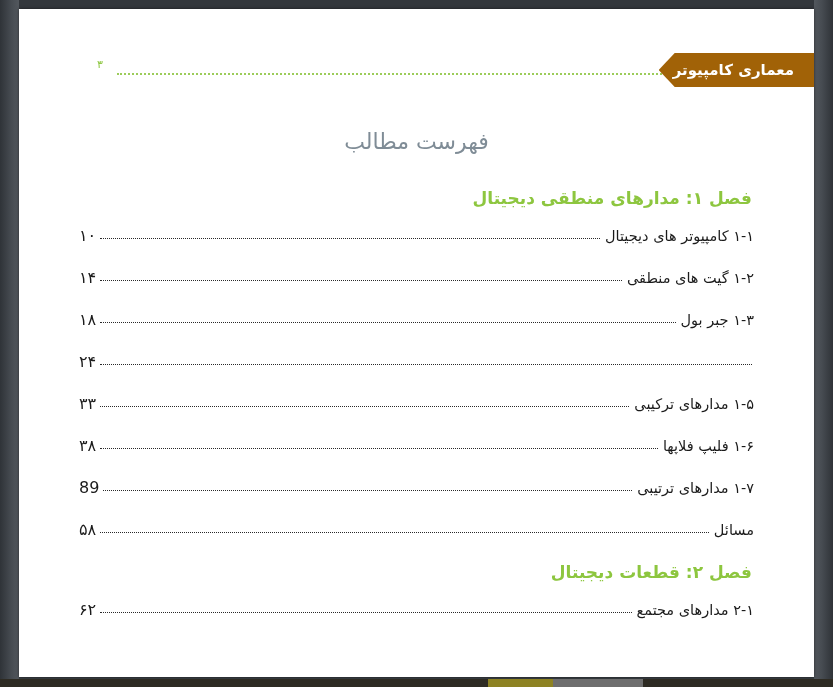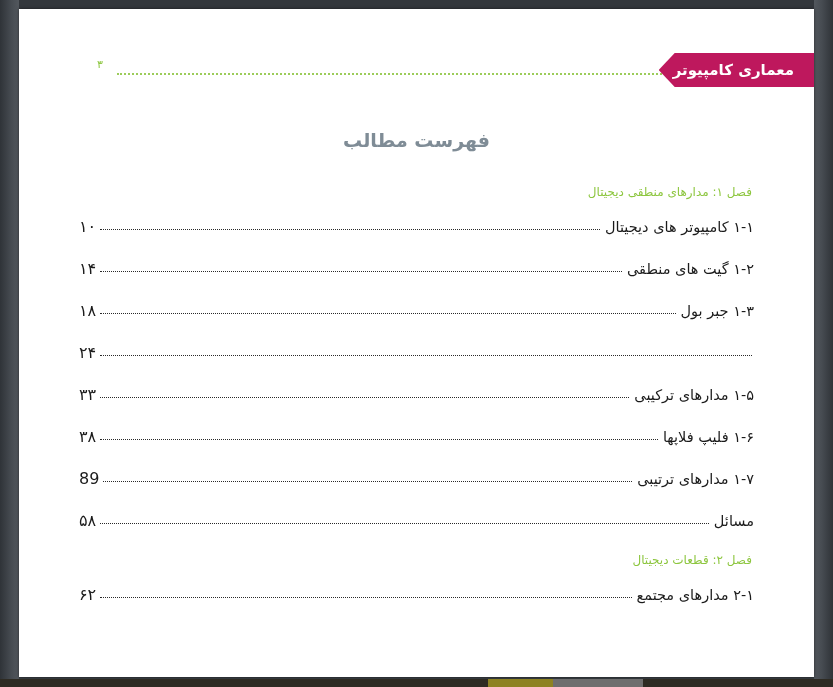--- a/index.html
+++ b/index.html
@@ -61,21 +61,21 @@
     left: 0;
     right: 0;
     height: 34px;
   }
   .header-pennant {
     position: absolute;
     right: 0;
     top: 0;
     height: 34px;
     min-width: 152px;
-    background: #be185d;
+    background: #a16207;
     display: flex;
     align-items: center;
     justify-content: center;
     padding: 0 20px 0 14px;
     clip-path: polygon(0 50%, 16px 0, 100% 0, 100% 100%, 16px 100%);
   }
   .header-pennant-text {
     color: #ffffff;
     font-size: 15px;
     font-weight: bold;
@@ -105,30 +105,30 @@
   .page-body {
     position: absolute;
     top: 120px;
     right: 60px;
     left: 60px;
   }
 
   .toc-title {
     text-align: center;
     color: #7f8c96;
-    font-size: 19px;
-    font-weight: bold;
+    font-size: 22px;
+    font-weight: normal;
     margin: 0 0 34px 0;
     letter-spacing: 0.3px;
   }
 
   .chapter-heading {
     color: #8dc63f;
-    font-size: 12px;
-    font-weight: normal;
+    font-size: 17px;
+    font-weight: bold;
     text-align: right;
     margin: 0 0 18px 0;
     padding-right: 2px;
     letter-spacing: 0.2px;
   }
   .chapter-heading.second { }
 
   
   .toc-list { margin: 0; padding: 0; list-style: none; }
   .toc-entry {

